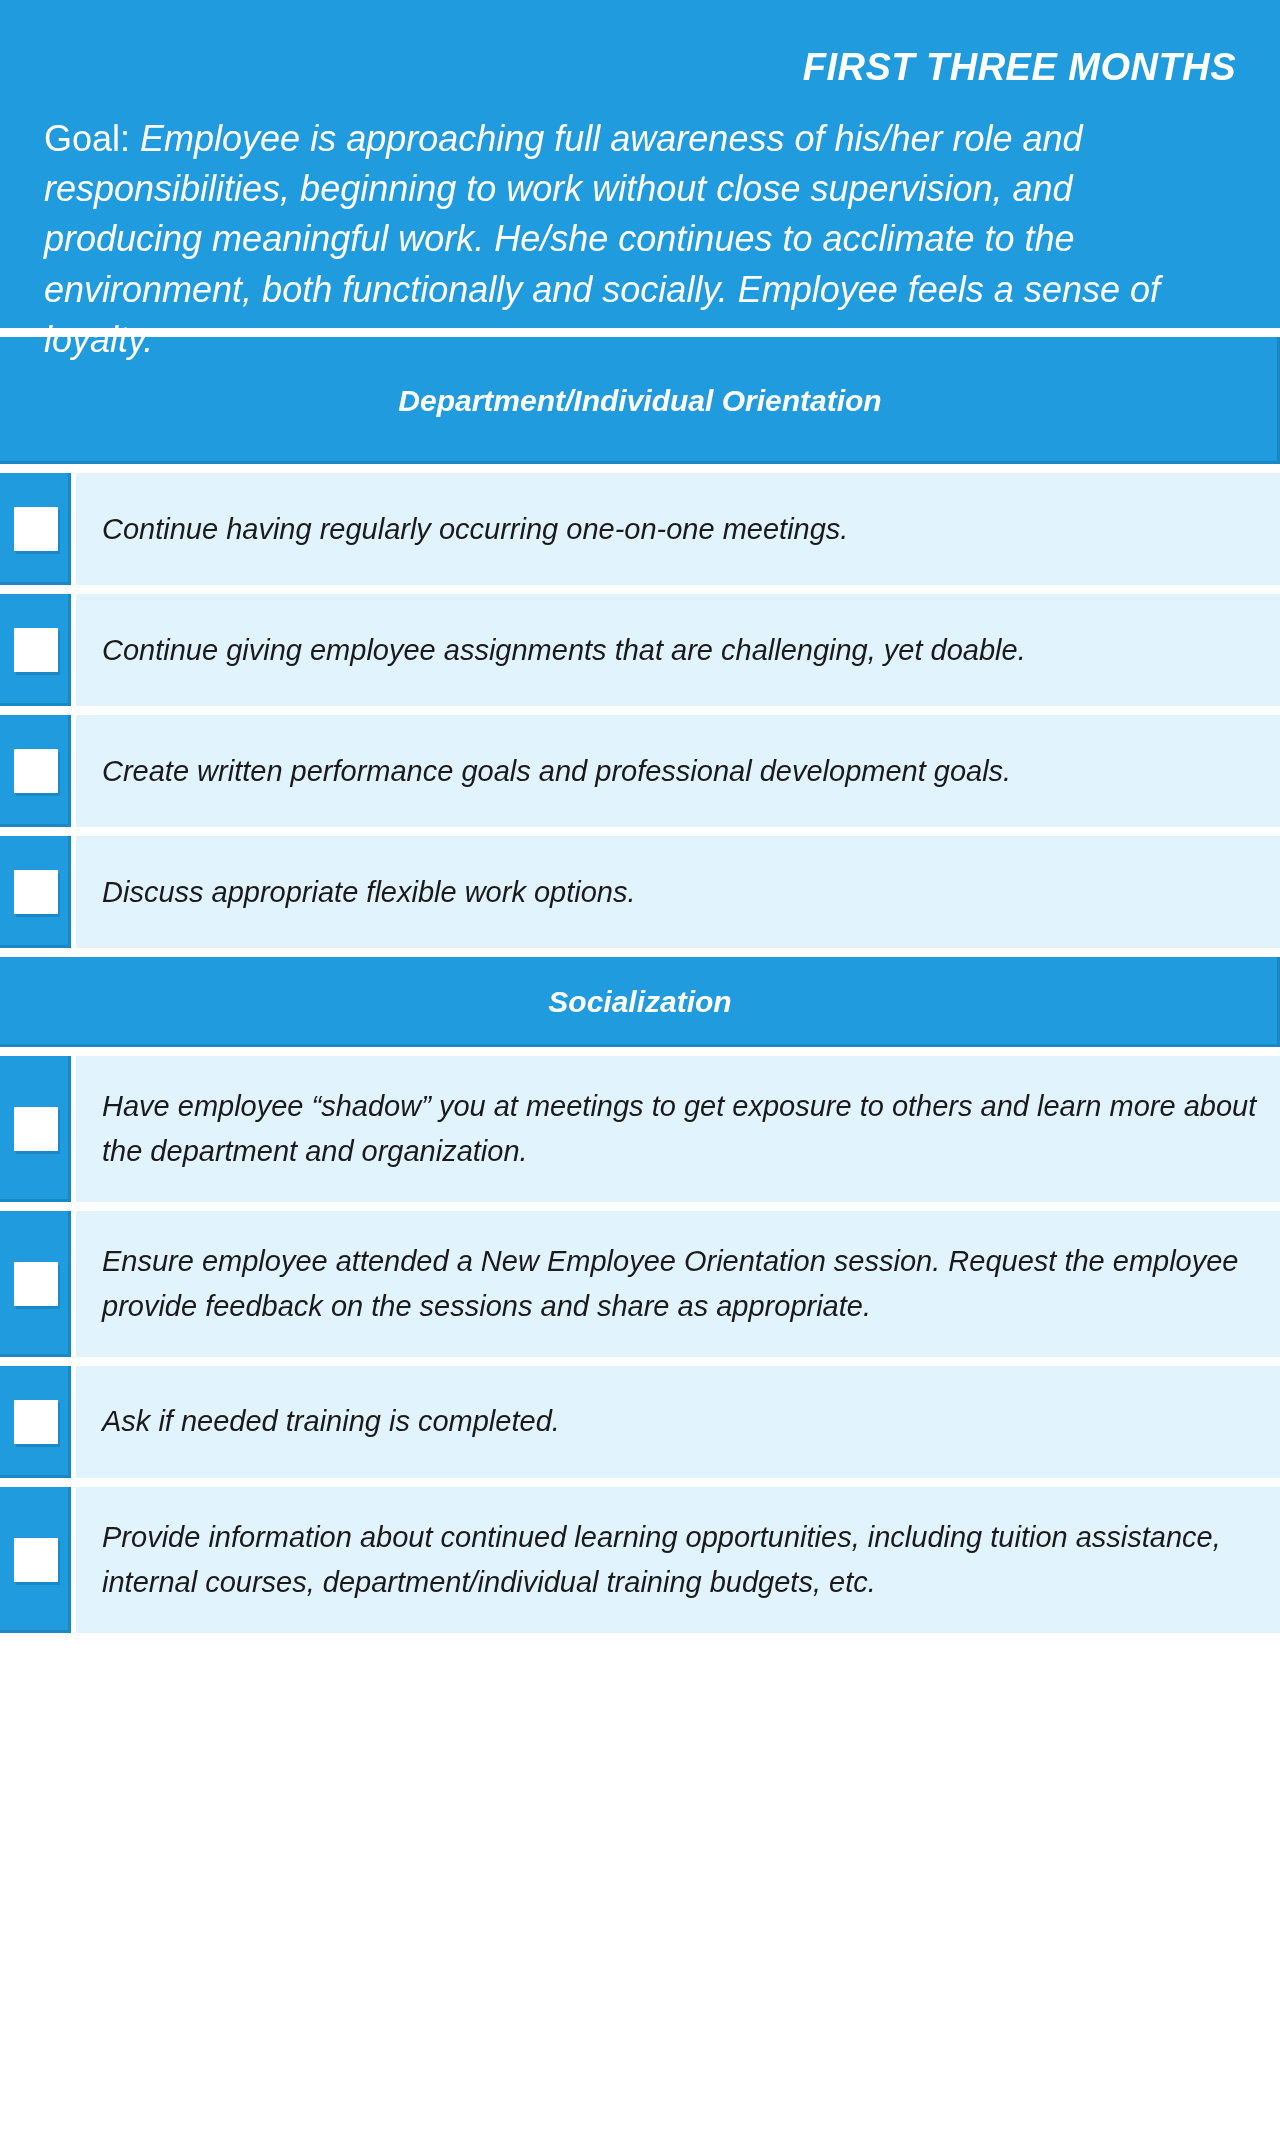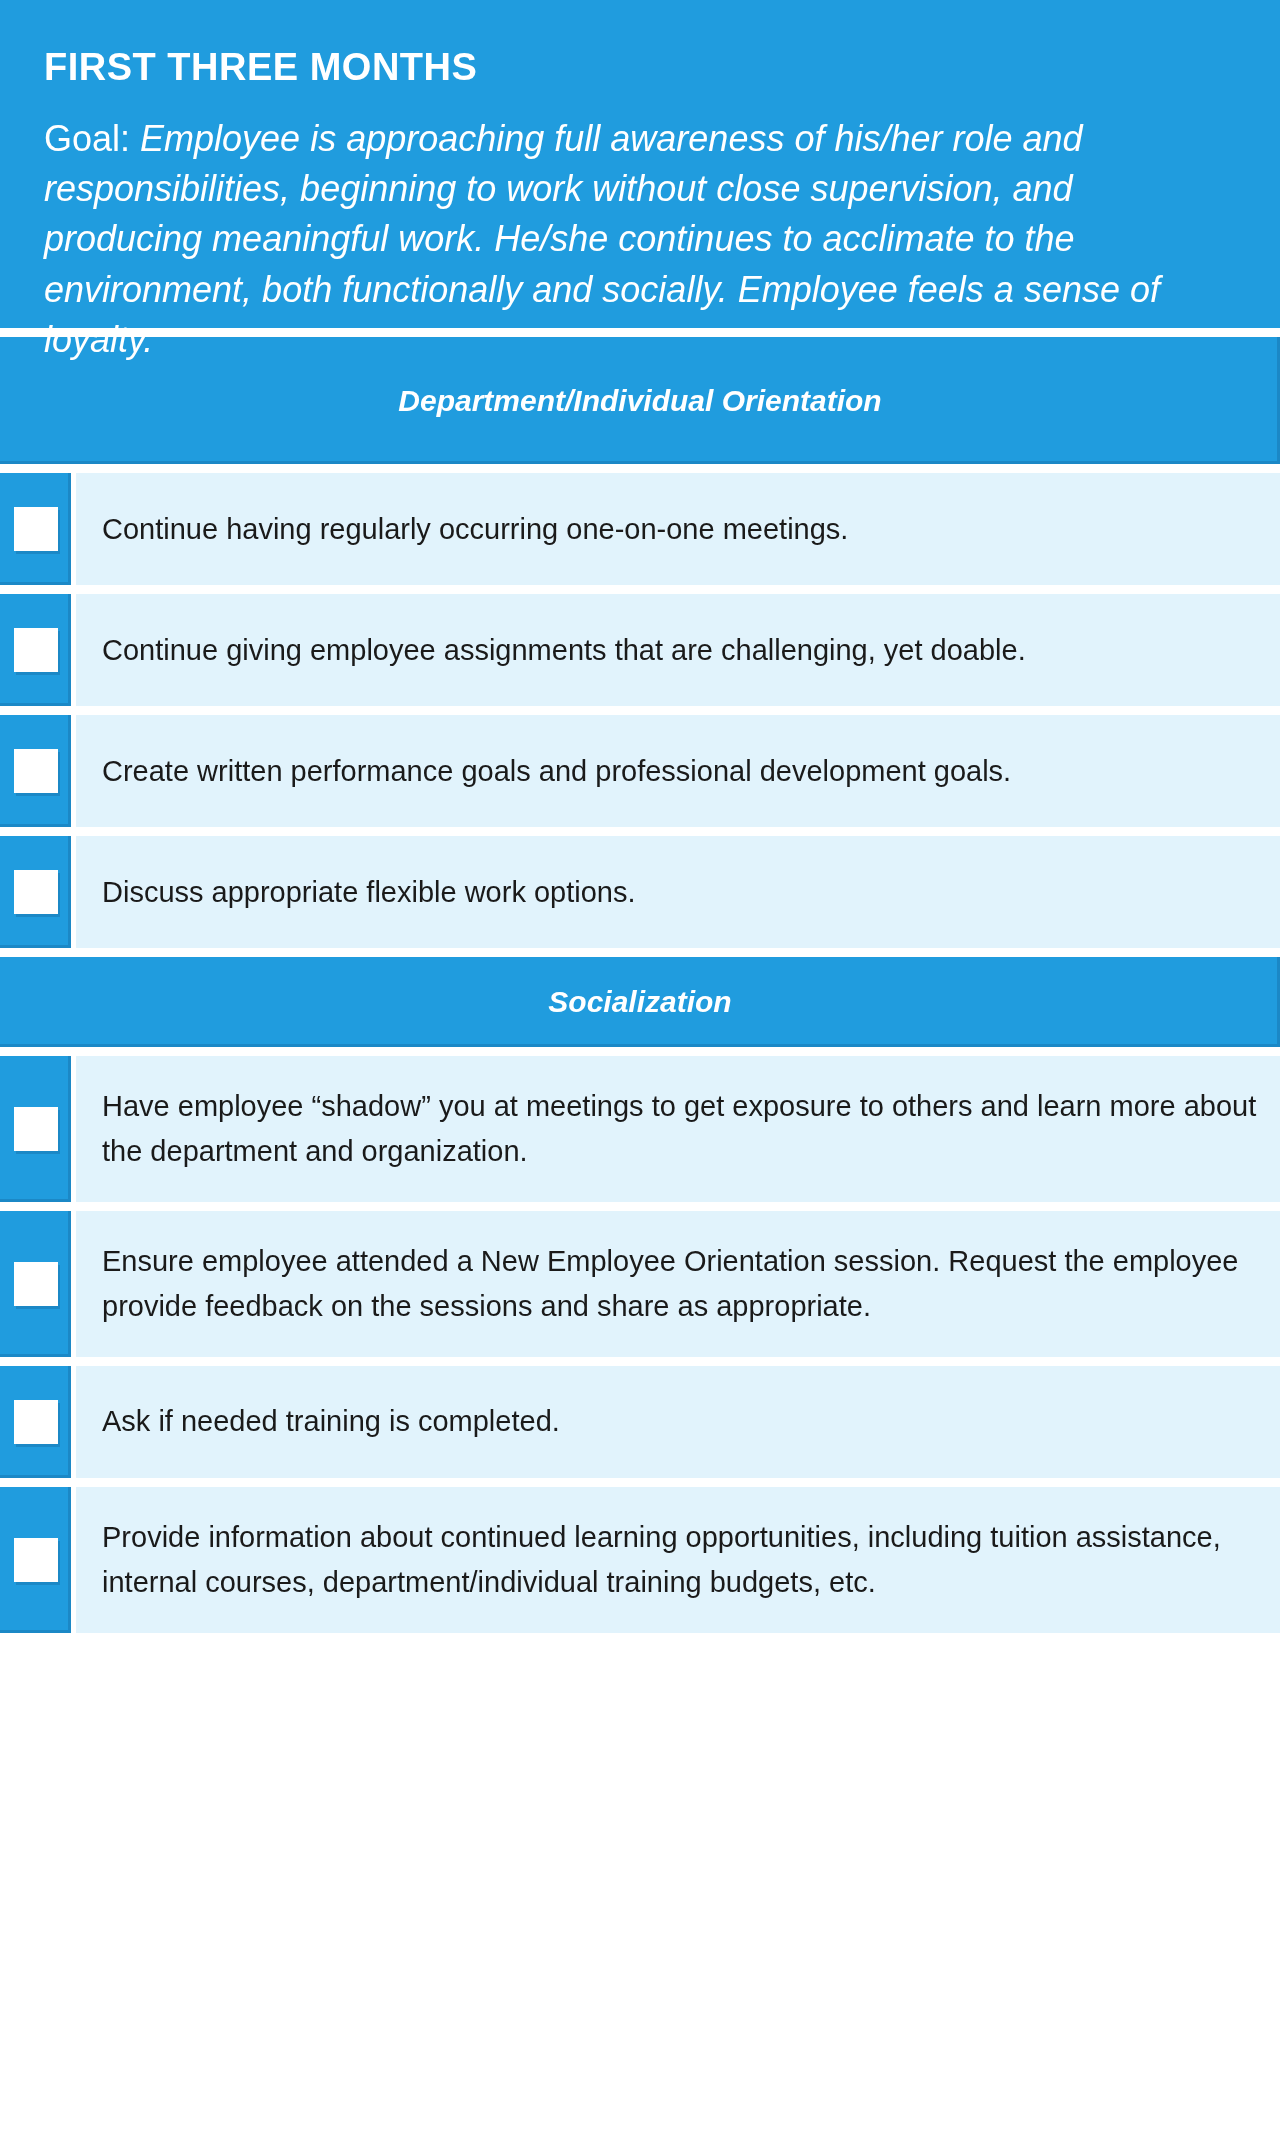--- a/index.html
+++ b/index.html
@@ -25,25 +25,26 @@
   }
   
   .hero{
     background:var(--blue);
     height:328px;
     padding:46px 44px 0 44px;
     color:#fff;
     margin-bottom:9px;
   }
   .hero-title{
-    text-align:left;
+    text-align:right;
     font-weight:bold;
     font-size:38px;
     line-height:1.15;
     letter-spacing:.5px;
+    font-style:italic;
   }
   .goal{
     margin-top:24px;
     font-size:36px;
     line-height:1.4;
     font-style:italic;
   }
   .goal .goal-prefix{
     font-style:normal;
   }
@@ -91,20 +92,21 @@
     cursor:pointer;
   }
   .rowtext{
     flex:1 1 auto;
     background:var(--row-bg);
     display:flex;
     align-items:center;
     font-size:29px;
     line-height:1.55;
     padding:28px 20px 28px 26px;
+    font-style:italic;
   }
 </style>
 </head>
 <body>
 
 <div class="page">
 
   <header class="hero">
     <div class="hero-title">FIRST THREE MONTHS</div>
     <p class="goal"><span class="goal-prefix">Goal: </span><span>Employee is approaching full awareness of his/her role and responsibilities, beginning to work without close supervision, and producing meaningful work. He/she continues to acclimate to the environment, both functionally and socially. Employee feels a sense of loyalty.</span></p>

